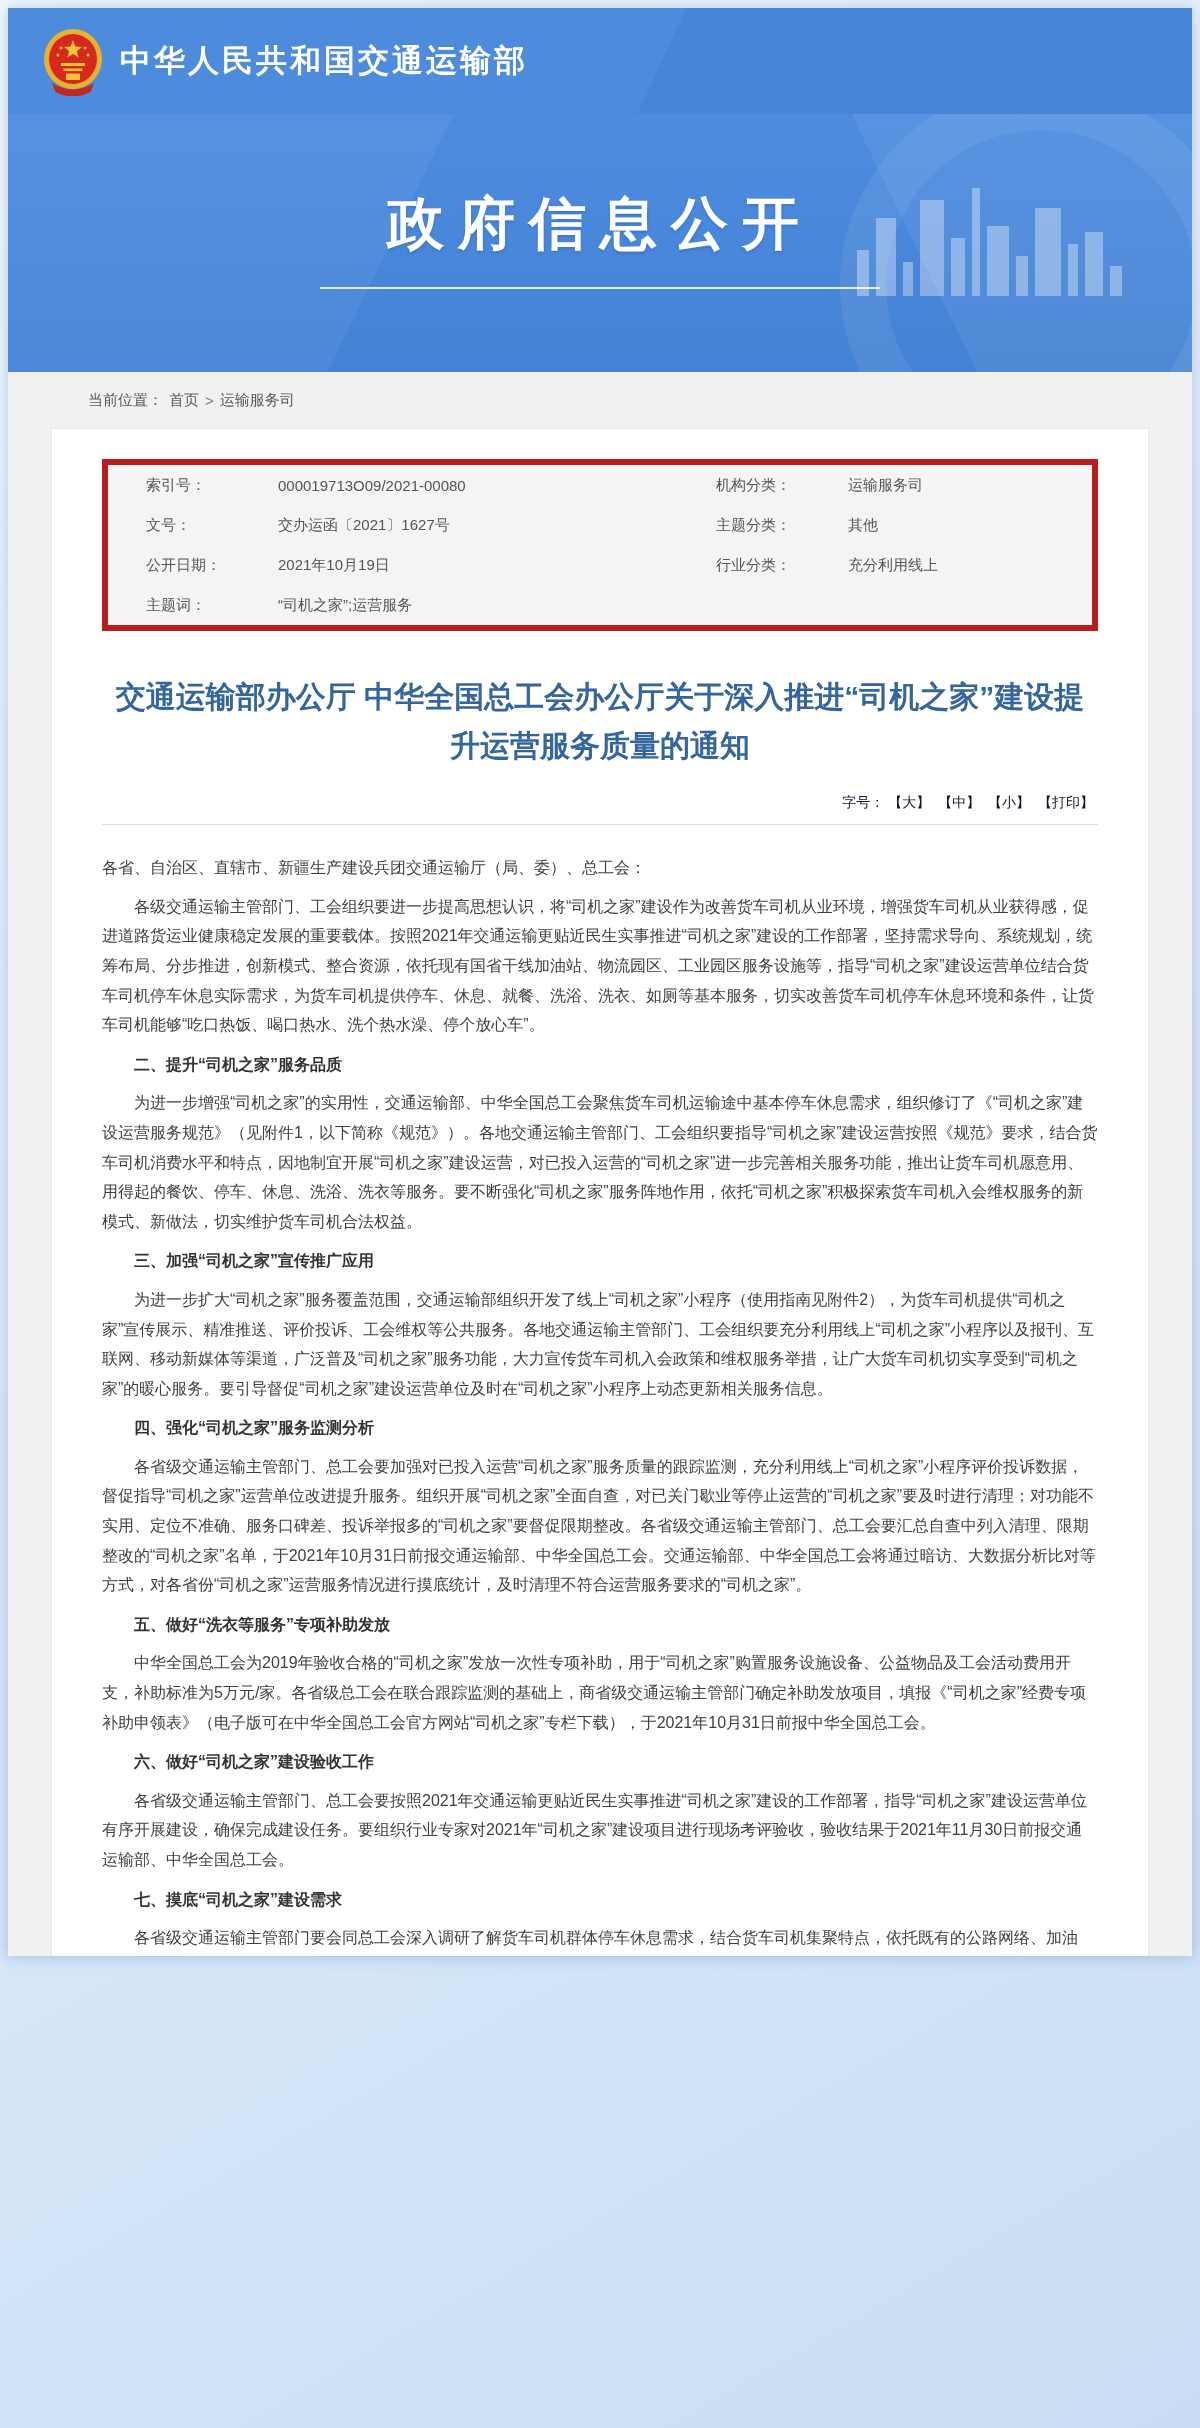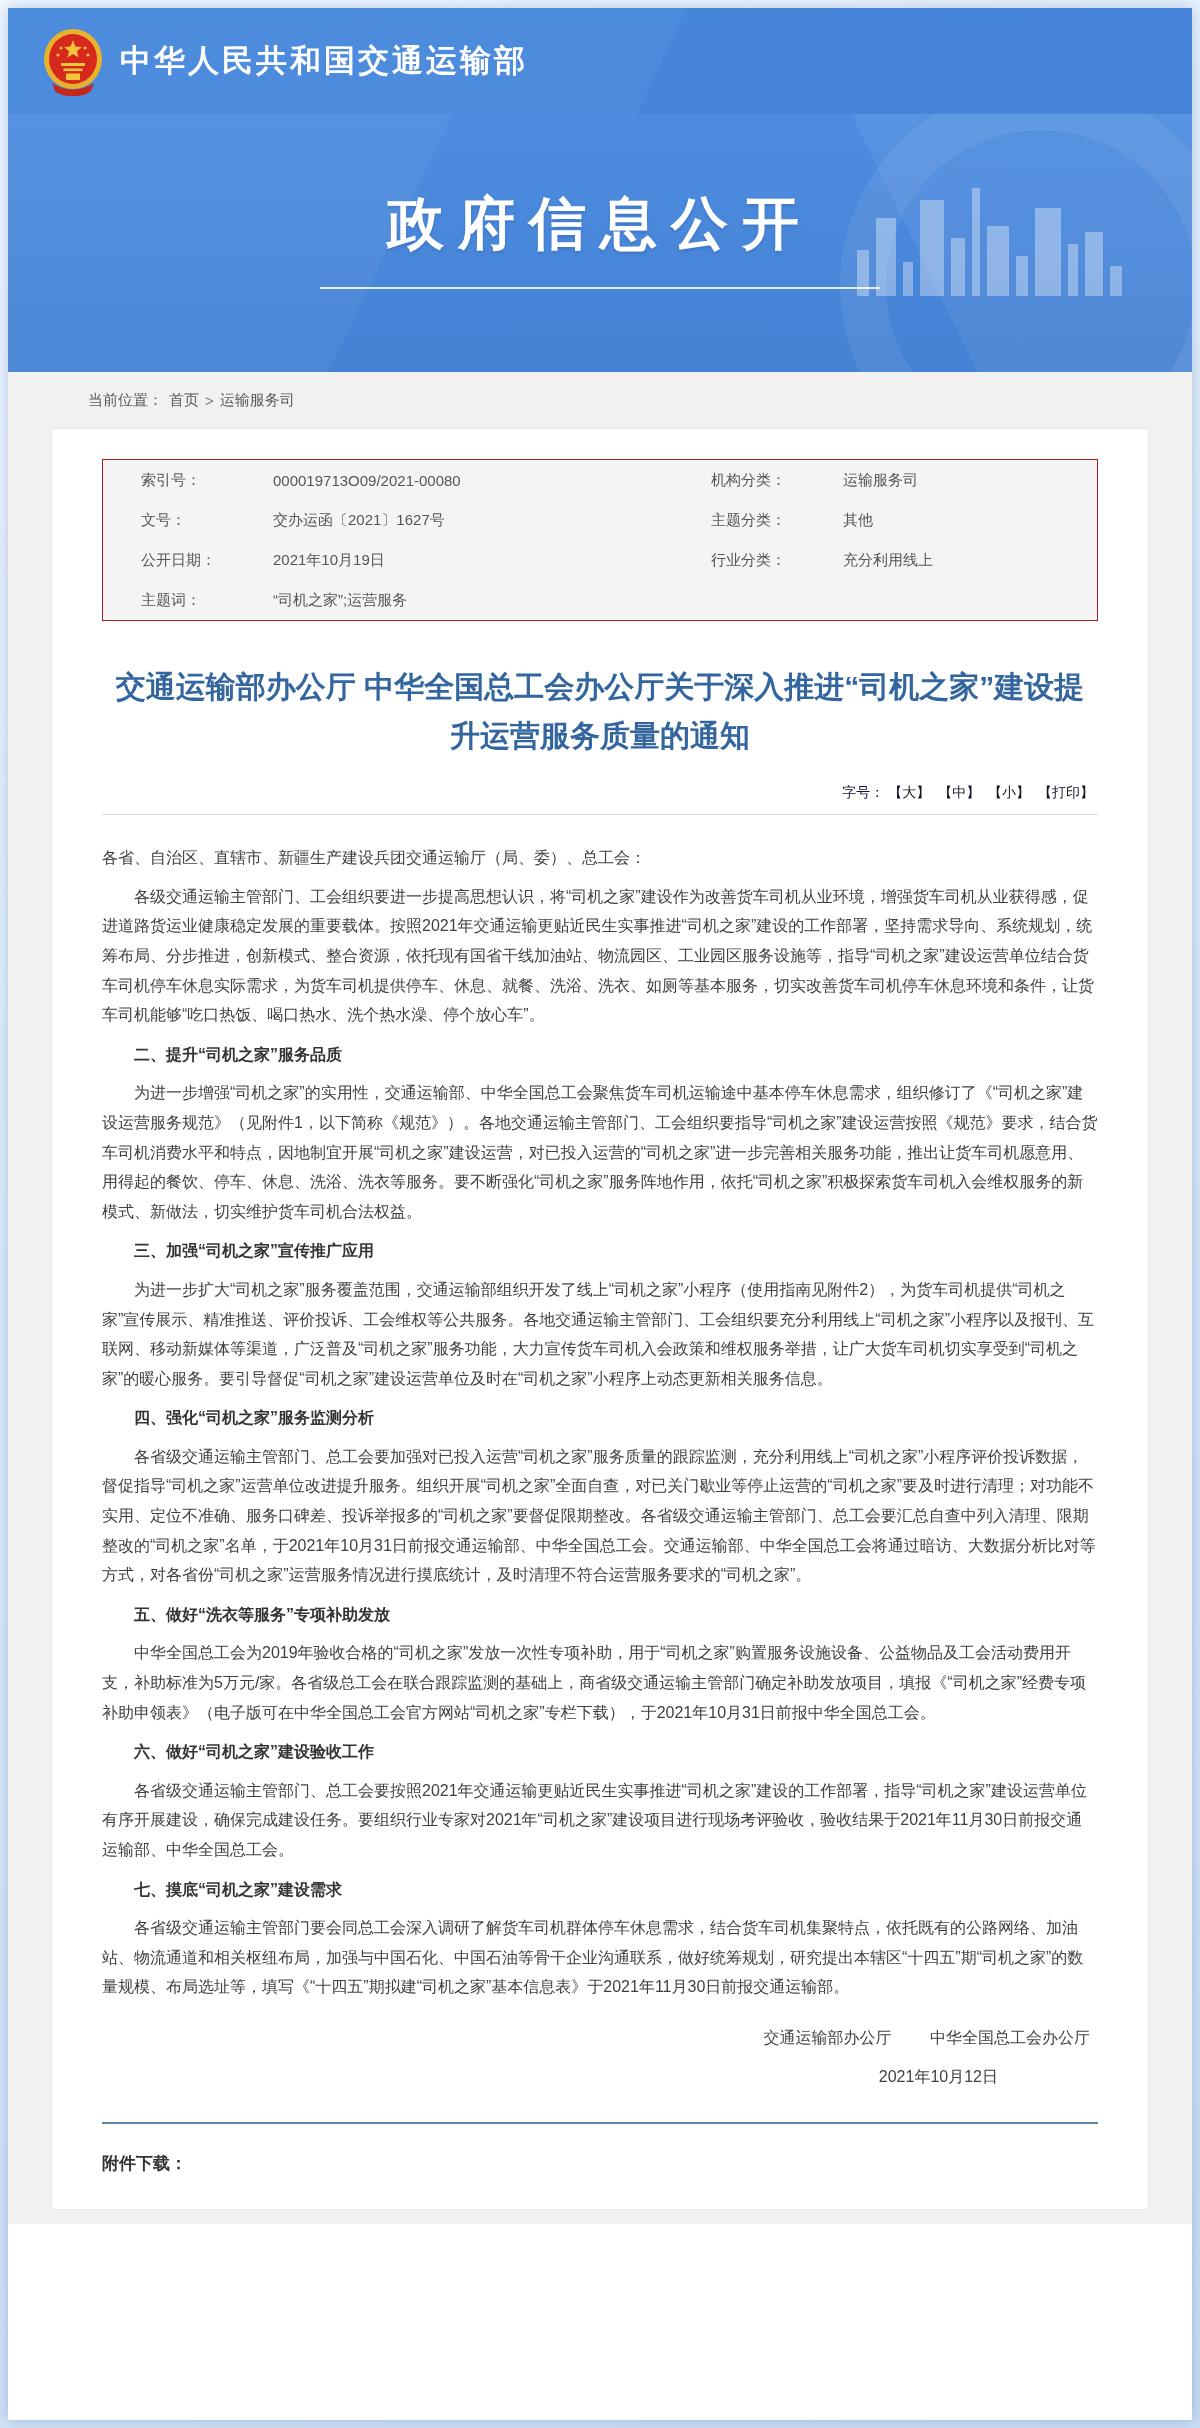--- a/index.html
+++ b/index.html
@@ -1,21 +1,21 @@
 <!DOCTYPE html>
 <html><head>
 <meta charset="utf-8">
 <style>
   html,body{margin:0;padding:0;}
   body{
     width:1200px;height:2428px;position:relative;
     background:linear-gradient(150deg,#f2f8ff 0%,#dcebfa 45%,#c9ddf4 100%);
     font-family:"Liberation Sans","DejaVu Sans",sans-serif;
   }
-  .page{position:absolute;left:8px;top:8px;width:1184px;height:2412px;
+  .page{position:absolute;left:8px;top:8px;width:1184px;height:1948px;
     background:#fff;box-shadow:0 0 14px rgba(70,110,170,.35);overflow:hidden;}
 
   
   .top-header{height:106px;display:flex;align-items:center;padding-left:34px;
     background:linear-gradient(115deg,#4d8bdc 0 55%,#4785d8 55%),#4785d8;}
   .emblem{width:62px;height:70px;flex:0 0 auto;}
   .site-title{color:#fff;font-size:31px;font-weight:bold;letter-spacing:3px;margin-left:16px;}
 
   
   .banner{height:258px;position:relative;overflow:hidden;
@@ -33,21 +33,21 @@
 
   
   .content-bg{background:#f1f1f1;padding-bottom:14px;}
   .breadcrumb{height:56px;display:flex;align-items:center;padding-left:80px;font-size:15px;color:#595959;}
   .breadcrumb a{color:#595959;text-decoration:none;margin:0 6px;cursor:pointer;}
   .breadcrumb .sep{color:#777;}
 
   .doc-card{background:#fff;margin:0 43px;padding:30px 50px 34px;border:1px solid #e9e9e9;}
 
   
-  .meta-table{border:1px solid #b91c1c;background:#f4f4f4;
+  .meta-table{border:6px solid #b91c1c;background:#f4f4f4;
     display:grid;grid-template-columns:170px 400px 170px 1fr;font-size:15px;color:#555;}
   .meta-table .cell{height:40px;display:flex;align-items:center;}
   .meta-table .lab{padding-left:38px;}
   .meta-table .val{color:#555;}
 
   
   .doc-title{margin:42px 2px 0;text-align:center;color:#33669e;font-weight:bold;
     font-size:30px;line-height:1.62;}
   .font-controls{margin:24px 4px 0;text-align:right;font-size:14px;color:#0f172a;}
   .font-controls b{font-weight:normal;}

